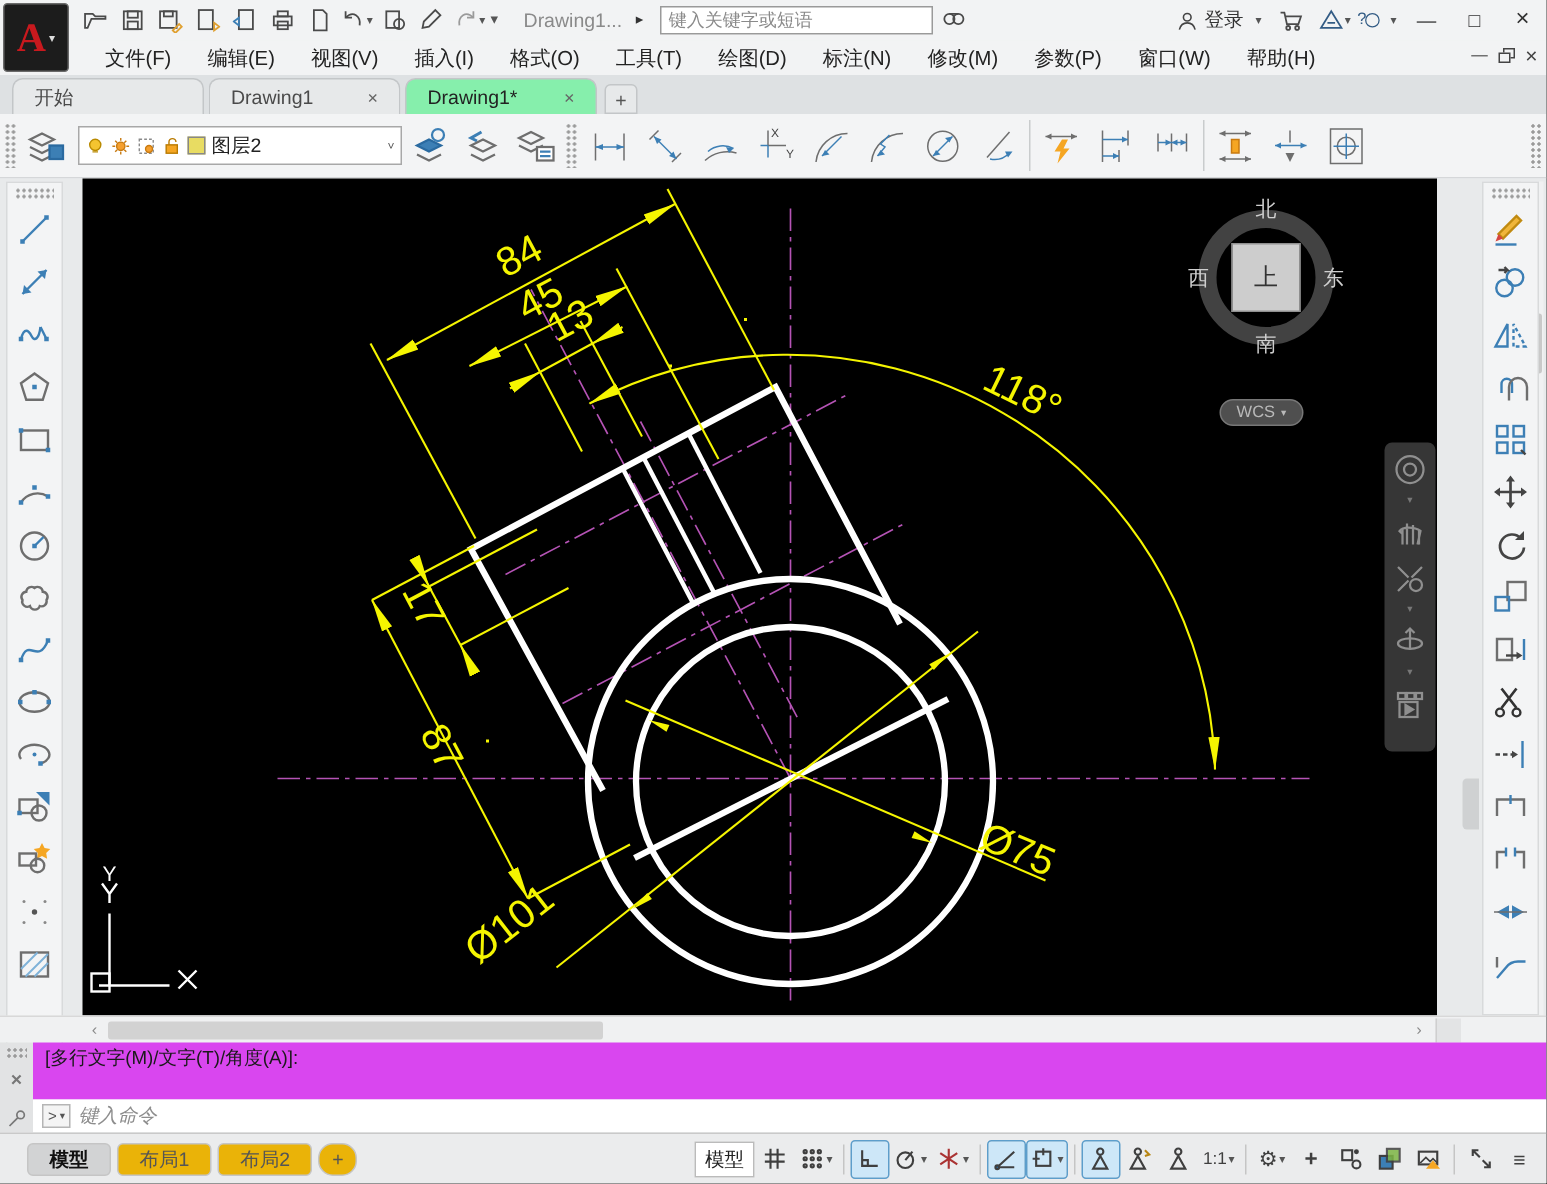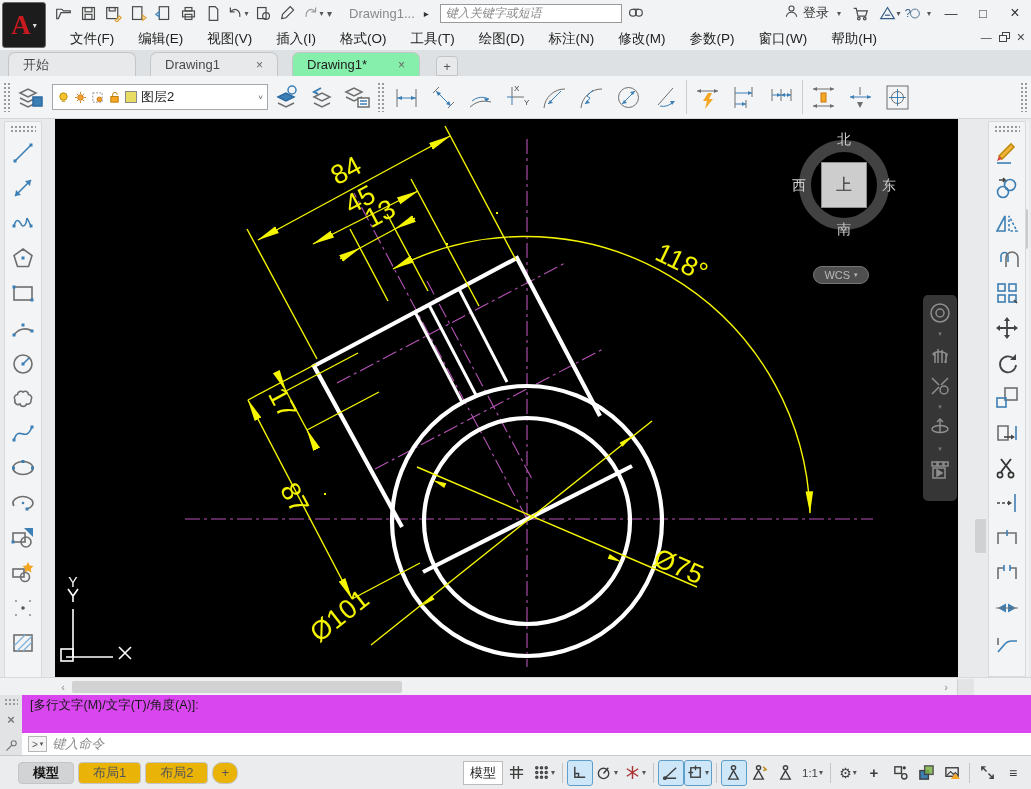--- a/index.html
+++ b/index.html
@@ -9,36 +9,36 @@
   .titlebar{position:absolute;left:0;top:0;width:1031px;height:27px;background:#f2f3f4;}
   .logo{position:absolute;left:2px;top:2px;width:44px;height:46px;background:#1c1c1c;border:1px solid #6a6a6a;border-radius:3px;display:flex;align-items:center;justify-content:center;z-index:5;}
   .logo .a{color:#c8191e;font-size:27px;font-weight:bold;font-family:"Liberation Serif","DejaVu Serif",serif;}
   .logo .dd{color:#ddd;font-size:8px;margin-left:2px;}
   .qat{position:absolute;left:52px;top:2px;display:flex;align-items:center;gap:3px;}
   .qbtn{width:22px;height:22px;display:flex;align-items:center;justify-content:center;border-radius:2px;}
   .qbtn svg{width:17px;height:17px;stroke:#4a4a4a;fill:none;stroke-width:1.4;}
   .mini-dd{font-size:8px;color:#555;}
   .doctitle{color:#8a8a8a;font-size:13px;margin:0 6px 0 14px;}
   .searchbox{display:flex;align-items:center;border:1px solid #9a9a9a;background:#fff;height:19px;width:182px;padding:0 5px;margin-left:8px;}
-  .searchbox .ph{color:#8a8a8a;font-style:italic;font-size:12px;}
+  .searchbox .ph{color:#8a8a8a;font-size:12px;}
   .tb-right{position:absolute;right:4px;top:2px;display:flex;align-items:center;gap:8px;}
-  .signin{display:flex;align-items:flex-start;gap:4px;font-size:13px;color:#333;}
+  .signin{display:flex;align-items:flex-end;gap:4px;font-size:13px;color:#333;}
   .winbtn{width:24px;height:20px;display:flex;align-items:center;justify-content:center;color:#333;font-size:13px;}
   
   .menubar{position:absolute;left:0;top:27px;width:1031px;height:23px;background:#f2f3f4;display:flex;align-items:center;padding-left:58px;gap:0;}
   .menu-item{padding:2px 12px;font-size:13.5px;color:#222;}
   .docwin{position:absolute;right:6px;top:29px;display:flex;gap:7px;align-items:center;}
   .docwin .b{color:#444;font-size:11px;}
   .restore-ic{position:relative;width:11px;height:10px;}
   .restore-ic i{position:absolute;border:1px solid #444;width:8px;height:7px;display:block;}
   .restore-ic i:first-child{right:0;top:0;}
   .restore-ic i:last-child{left:0;bottom:0;background:#f2f3f4;}
   
   .tabsrow{position:absolute;left:0;top:50px;width:1031px;height:26px;background:#dee1e3;display:flex;align-items:flex-end;padding-left:8px;}
-  .ftab{height:24px;display:flex;align-items:center;gap:26px;padding:0 14px;border:1px solid #c3c6c8;border-bottom:none;border-radius:7px 7px 0 0;background:#e7e9ea;color:#4a4a4a;font-size:13px;margin-right:14px;min-width:128px;justify-content:space-between;}
+  .ftab{height:24px;display:flex;align-items:center;gap:26px;padding:0 14px;border:1px solid #c3c6c8;border-bottom:none;border-radius:7px 7px 0 0;background:#e7e9ea;color:#4a4a4a;font-size:13px;margin-right:3px;min-width:128px;justify-content:space-between;}
   .ftab.active{background:#86efac;color:#222;}
   .ftab .x{color:#666;font-size:12px;}
   .newtab{width:22px;height:20px;border:1px solid #c3c6c8;border-radius:4px 4px 0 0;background:#e7e9ea;color:#555;display:flex;align-items:center;justify-content:center;margin-left:2px;}
   
   .toolbar-row{position:absolute;left:0;top:76px;width:1031px;height:43px;background:#f3f4f5;border-bottom:1px solid #d5d7d9;display:flex;align-items:center;}
   .grip{width:8px;height:30px;margin:0 3px;background-image:radial-gradient(#9a9a9a 1px,transparent 1.2px);background-size:4px 4px;}
   .lt-icon{width:34px;height:34px;display:flex;align-items:center;justify-content:center;}
   .lt-icon svg{width:28px;height:28px;fill:none;stroke-width:1.5;}
   .layer-combo{display:flex;align-items:center;gap:4px;width:216px;height:26px;background:#fff;border:1px solid #a8a8a8;padding:0 4px;margin:0 4px;}
   .layer-combo .sw{width:12px;height:12px;background:#e8dc62;border:1px solid #888;}

